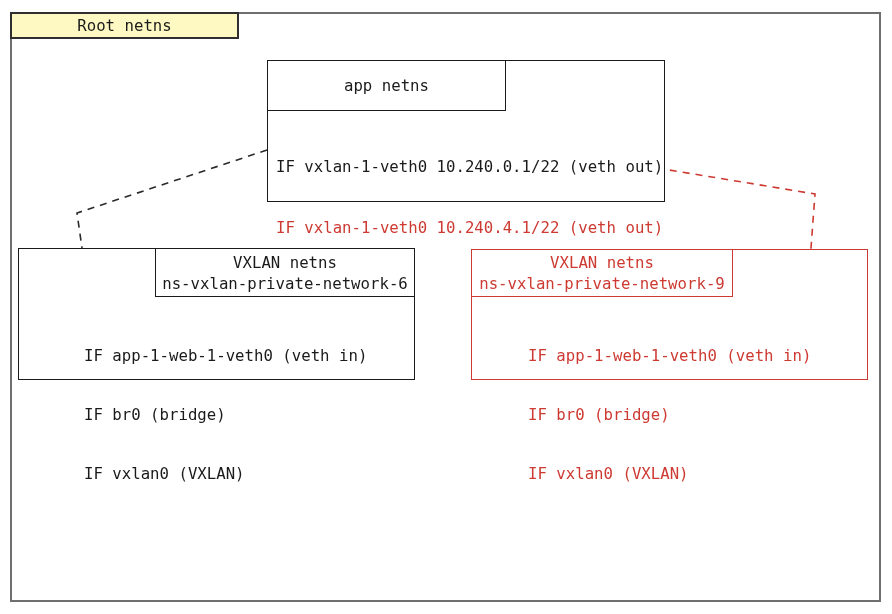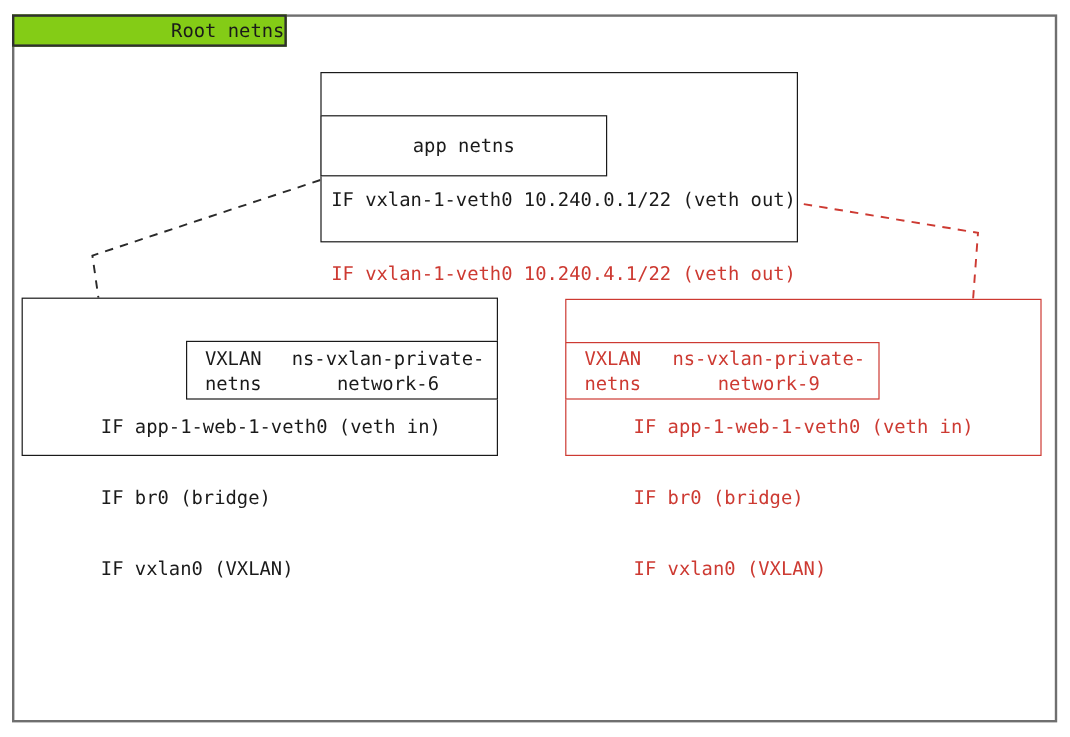--- a/index.html
+++ b/index.html
@@ -18,30 +18,30 @@
 
   
   .root-box {
     left: 10px; top: 12px; width: 871px; height: 590px;
     border: 2px solid #6f6f6f;
     background: transparent;
   }
   .root-label {
     left: 10px; top: 12px; width: 229px; height: 27px;
     border: 2px solid #2f2f2f;
-    background: #84cc16;
-    display: flex; align-items: center; justify-content: flex-end;
+    background: #fef9c3;
+    display: flex; align-items: center; justify-content: center;
   }
 
   
   .netns-box { border: 1.6px solid #1a1a1a; background: #ffffff; }
   .netns-title {
     border: 1.6px solid #1a1a1a; background: #ffffff;
-    display: flex; flex-direction: row; align-items: center; justify-content: center;
-    line-height: 21px; text-align: center; margin-top: 36px;
+    display: flex; flex-direction: column; align-items: center; justify-content: center;
+    line-height: 21px; text-align: center;
   }
   .iface-list { line-height: 20.4px; white-space: pre; }
 
   .red, .red-box { color: #cd3a32; }
   .red-box.netns-box, .red-box.netns-title { border-color: #cd3a32; }
 
   
   .app-box   { left: 267px; top: 60px;  width: 398px; height: 142px; }
   .app-title { left: 267px; top: 60px;  width: 239px; height: 51px; }
   .app-ifaces{ left: 276px; top: 116px; }

